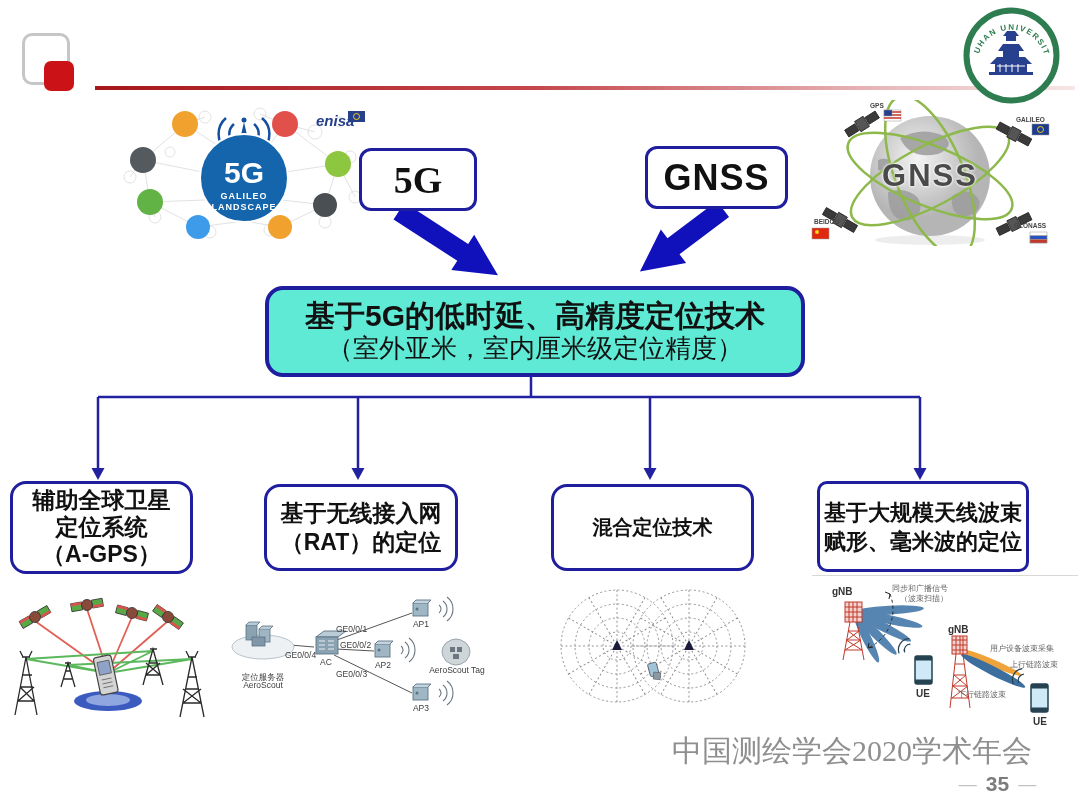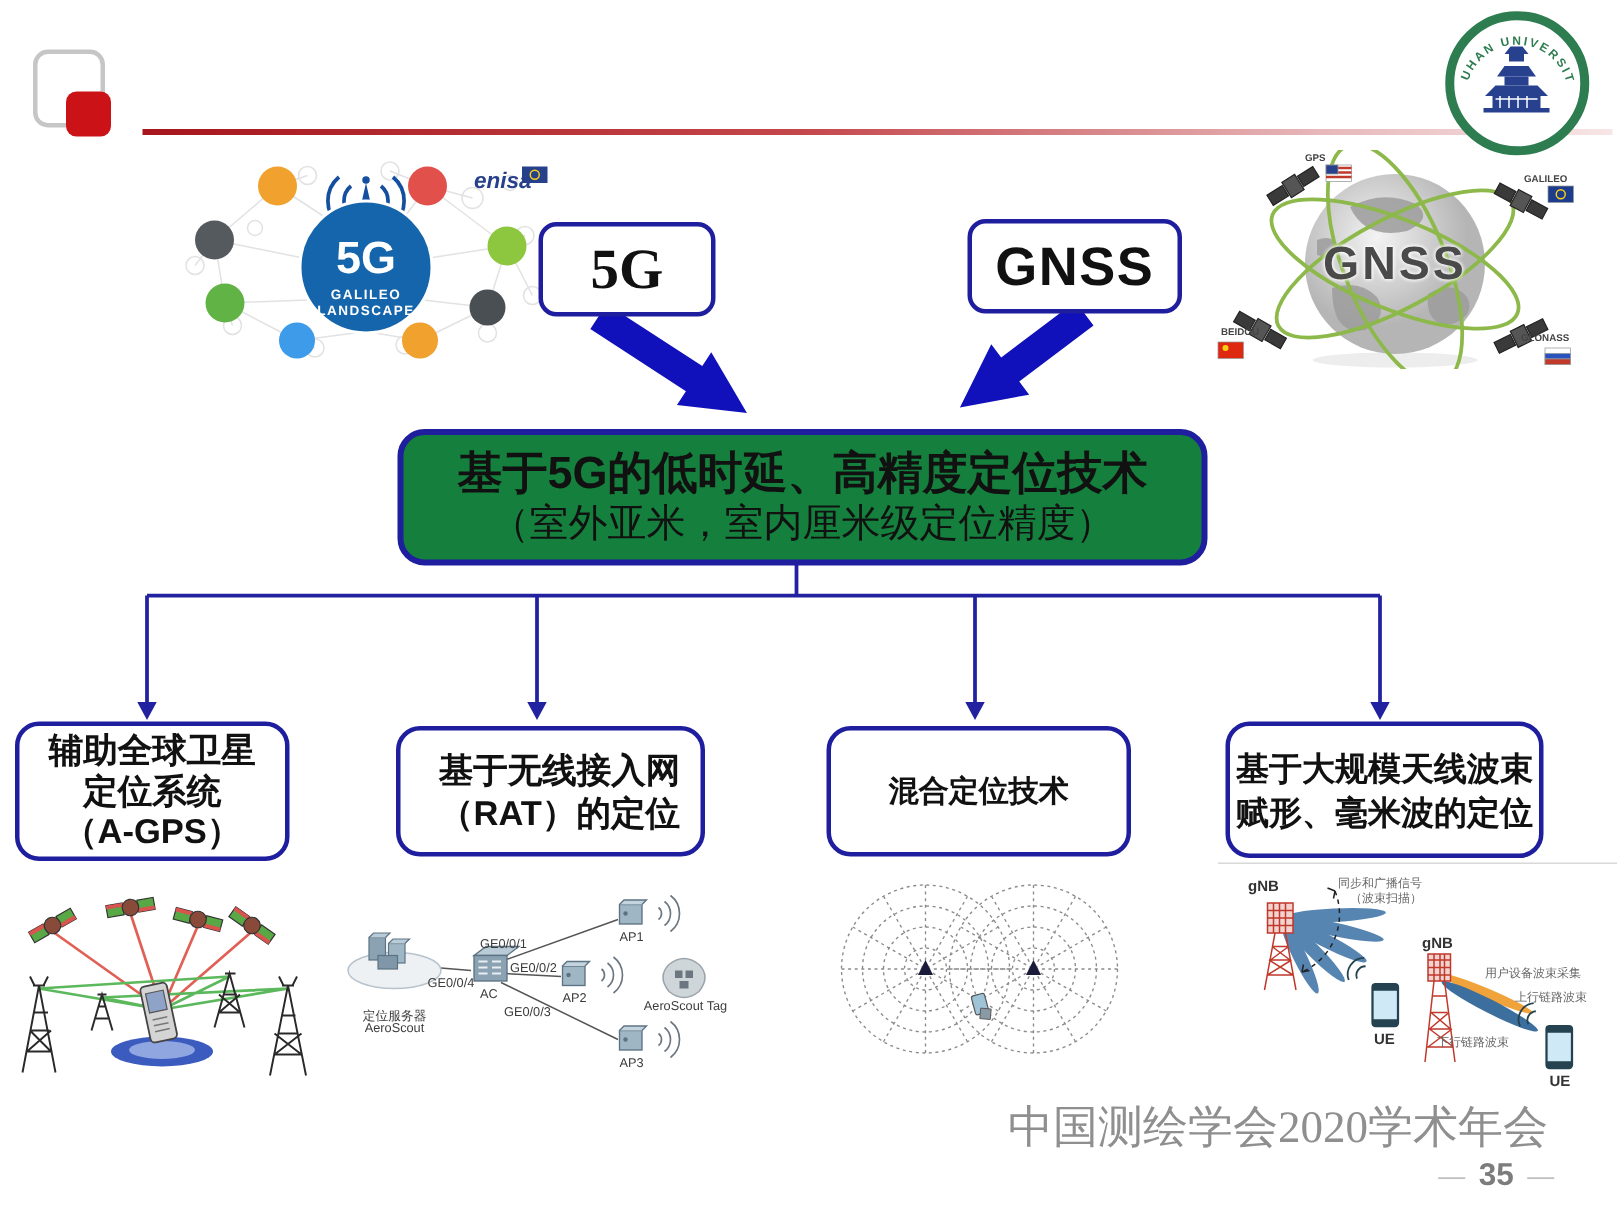--- a/index.html
+++ b/index.html
@@ -17,33 +17,33 @@
   
   .node-box{position:absolute;border:3.5px solid #1e1e9e;border-radius:12px;background:#fff;
             display:flex;align-items:center;justify-content:center;z-index:2;}
   .node-5g{left:359px;top:148px;width:112px;height:57px;}
   .node-5g span{font-family:"Liberation Serif","DejaVu Serif",serif;font-weight:bold;font-size:38px;color:#111;}
   .node-gnss{left:645px;top:146px;width:137px;height:57px;}
   .node-gnss span{font-weight:800;font-size:36px;color:#111;letter-spacing:1px;}
 
   
   .center-box{position:absolute;left:265px;top:286px;width:532px;height:83px;border:4px solid #1e1e9e;
-              border-radius:18px;background:#15803d;display:flex;flex-direction:column;align-items:center;
+              border-radius:18px;background:#5eead4;display:flex;flex-direction:column;align-items:center;
               justify-content:center;z-index:2;}
   .center-box .l1{font-size:30px;font-weight:800;color:#111;line-height:36px;}
   .center-box .l2{font-family:Liberation Mono, monospace;font-size:26px;color:#111;line-height:32px;}
 
   
   .branch-box{position:absolute;border:3.5px solid #1e1e9e;border-radius:16px;background:#fff;
               display:flex;flex-direction:column;align-items:center;justify-content:center;z-index:2;}
   .branch-box span{font-weight:800;color:#111;}
   .bb1{left:10px;top:481px;width:177px;height:87px;}  .bb1 span{font-size:23px;line-height:27px;}
-  .bb2{left:264px;top:484px;width:188px;height:81px;padding-left:12px;} .bb2 span{font-size:23px;line-height:29px;}
+  .bb2{left:264px;top:484px;width:188px;height:81px;} .bb2 span{font-size:23px;line-height:29px;}
   .bb3{left:551px;top:484px;width:197px;height:81px;} .bb3 span{font-size:20px;}
-  .bb4{left:817px;top:481px;width:206px;height:85px;} .bb4 span{font-size:22px;line-height:29px;}
+  .bb4{left:817px;top:481px;width:206px;height:85px;border-radius:10px;} .bb4 span{font-size:22px;line-height:29px;}
 
   
   .overlay{position:absolute;left:0;top:0;width:1080px;height:810px;z-index:1;pointer-events:none;}
 
   
   .illus{position:absolute;z-index:0;}
   .threat-illus{left:110px;top:102px;width:268px;height:142px;}
   .globe-illus{left:800px;top:100px;width:268px;height:146px;}
   .agps-illus{left:5px;top:583px;width:225px;height:148px;}
   .rat-illus{left:228px;top:585px;width:320px;height:145px;}
@@ -356,21 +356,21 @@
         <path d="M218,58 q10,-8 20,0 q8,8 0,18 q-10,8 -20,0 q-8,-10 0,-18z" fill="#cfd6da" stroke="#9aa4ab"></path>
         <rect x="222" y="62" width="5" height="5" fill="#6b7680"></rect>
           <rect x="229" y="62" width="5" height="5" fill="#6b7680"></rect>
           <rect x="225" y="69" width="6" height="5" fill="#6b7680"></rect>
       </g>
     </svg>
     <span class="tinylabel" style="left:3px;top:76px;width:64px;text-align:center;margin-top:19px;">AeroScout</span>
     <span class="tinylabel" style="left:3px;top:87px;width:64px;text-align:center;">定位服务器</span>
     <span class="tinylabel" style="left:57px;top:65px;">GE0/0/4</span>
     <span class="tinylabel" style="left:92px;top:72px;">AC</span>
-    <span class="tinylabel" style="left:92px;top:39px;">GE0/0/1</span>
+    <span class="tinylabel" style="left:108px;top:39px;">GE0/0/1</span>
     <span class="tinylabel" style="left:112px;top:55px;">GE0/0/2</span>
     <span class="tinylabel" style="left:108px;top:84px;">GE0/0/3</span>
     <span class="tinylabel" style="left:178px;top:34px;width:30px;text-align:center;">AP1</span>
     <span class="tinylabel" style="left:140px;top:75px;width:30px;text-align:center;">AP2</span>
     <span class="tinylabel" style="left:178px;top:118px;width:30px;text-align:center;">AP3</span>
     <span class="tinylabel" style="left:196px;top:80px;width:66px;text-align:center;">AeroScout Tag</span>
   </div>
 
   <div class="illus polar-illus">
     <svg width="205" height="140" viewBox="0 0 205 140">

